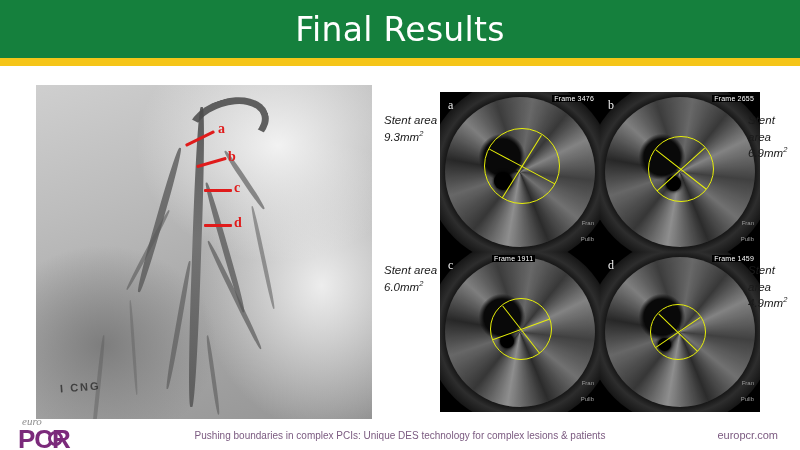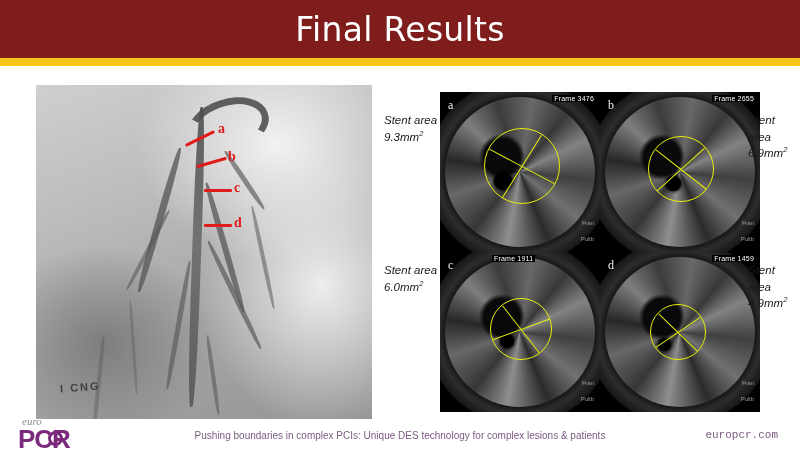--- a/index.html
+++ b/index.html
@@ -5,21 +5,21 @@
   html,body{margin:0;padding:0;}
   body{
     width:800px;height:450px;overflow:hidden;
     background:#ffffff;
     font-family:"Liberation Sans", sans-serif;
     position:relative;
   }
   
   .header-band{
     position:absolute;left:0;top:0;width:800px;height:58px;
-    background:#7f1d1d;
+    background:#15803d;
     display:flex;align-items:center;justify-content:center;
   }
   .header-title{
     color:#ffffff;font-size:33px;font-weight:400;letter-spacing:.3px;
     font-family:"DejaVu Sans", sans-serif;
   }
   .header-rule{
     position:absolute;left:0;top:58px;width:800px;height:8px;background:#f5c518;
   }
 
@@ -125,21 +125,21 @@
   .logo-pcr{position:absolute;left:0;top:9px;color:#7b2a7b;font-size:26px;
     font-weight:700;letter-spacing:-1px;font-family:"Liberation Sans", sans-serif;}
   .logo-ring{position:absolute;left:30px;top:16px;width:15px;height:15px;
     border:3.5px solid #7b2a7b;border-radius:50%;box-sizing:border-box;}
   .footer-tag{
     position:absolute;left:0;top:430px;width:800px;text-align:center;
     color:#7b5a80;font-size:10px;font-family:"Liberation Sans", sans-serif;
   }
   .footer-url{
     position:absolute;right:22px;top:429px;color:#7b5a80;font-size:11px;
-    font-family:Liberation Mono, monospace;
+    font-family:Liberation Sans, sans-serif;
     text-align:right;
   }
 </style>
 </head>
 <body>
 
 <div class="header-band">
   <div class="header-title">Final Results</div>
 </div>
 <div class="header-rule"></div>

